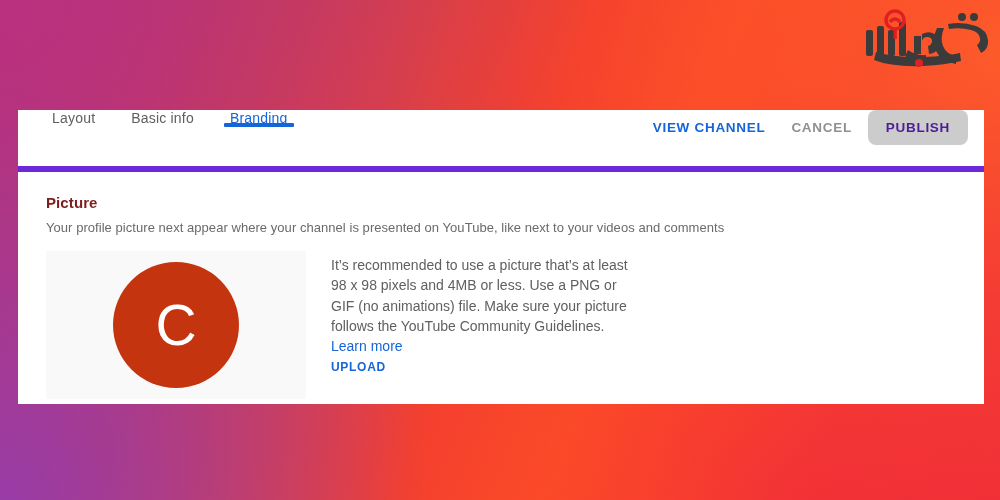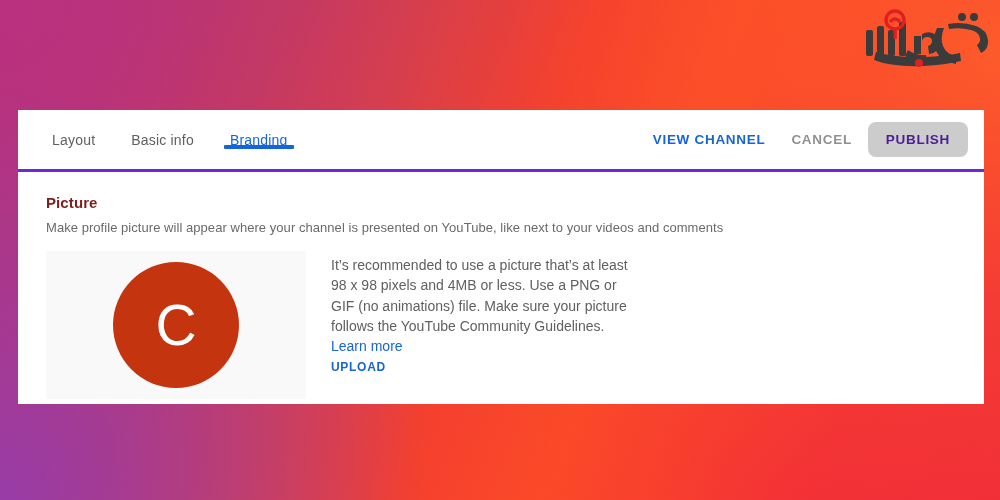--- a/index.html
+++ b/index.html
@@ -61,23 +61,23 @@
     width: 966px;
     height: 294px;
     background: #ffffff;
     z-index: 3;
   }
 
   
   #tabbar {
     position: relative;
     height: 62px;
-    border-bottom: 3px solid #6d28d9;
-    display: flex;
-    align-items: center;
+    border-bottom: 6px solid #6d28d9;
+    display: flex;
+    align-items: flex-start;
   }
   #tabs {
     display: flex;
     align-items: stretch;
     padding-left: 16px;
   }
   .tab {
     position: relative;
     display: flex;
     align-items: center;
@@ -253,21 +253,21 @@
 
     <div id="actions">
       <div class="action-link">VIEW CHANNEL</div>
       <div class="action-link muted">CANCEL</div>
       <button class="action-btn">PUBLISH</button>
     </div>
   </div>
 
   <div id="cardbody">
     <div id="section-title">Picture</div>
-    <div id="section-desc">Make profile picture will appear where your channel is presented on YouTube, like next to your videos and comments</div>
+    <div id="section-desc">Your profile picture next appear where your channel is presented on YouTube, like next to your videos and comments</div>
 
     <div id="picture-row">
 
       <div id="avatar-box">
         <div id="avatar">
           <span>C</span>
         </div>
       </div>
 
       <div id="picture-info">

